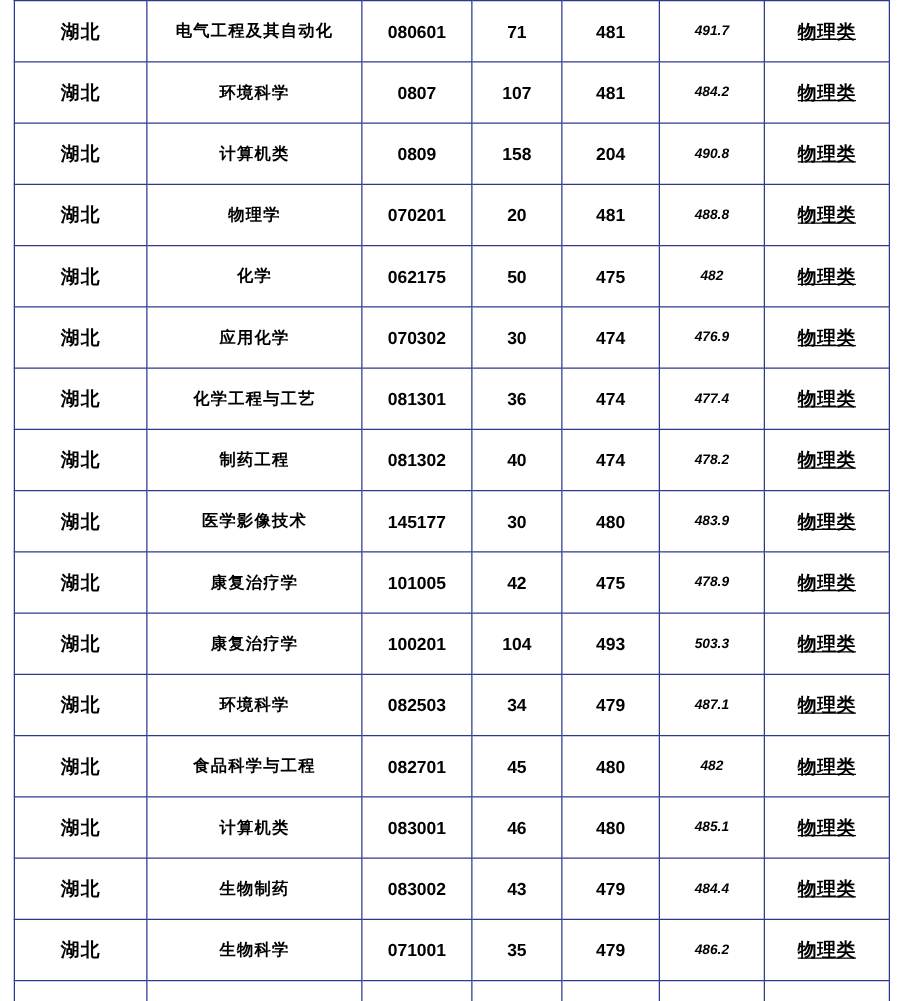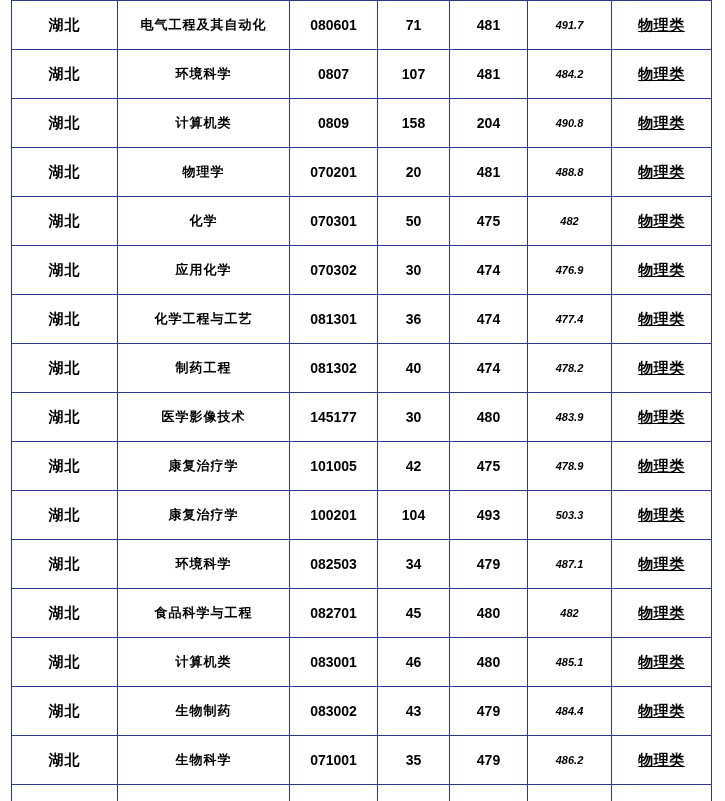--- a/index.html
+++ b/index.html
@@ -99,21 +99,21 @@
           <td class="cell-major">物理学</td>
           <td class="cell-code">070201</td>
           <td class="cell-count">20</td>
           <td class="cell-min">481</td>
           <td class="cell-avg">488.8</td>
           <td class="cell-cat">物理类</td>
         </tr>
         <tr>
           <td class="cell-prov">湖北</td>
           <td class="cell-major">化学</td>
-          <td class="cell-code">070301</td>
+          <td class="cell-code">062175</td>
           <td class="cell-count">50</td>
           <td class="cell-min">475</td>
           <td class="cell-avg">482</td>
           <td class="cell-cat">物理类</td>
         </tr>
         <tr>
           <td class="cell-prov">湖北</td>
           <td class="cell-major">应用化学</td>
           <td class="cell-code">070302</td>
           <td class="cell-count">30</td>

